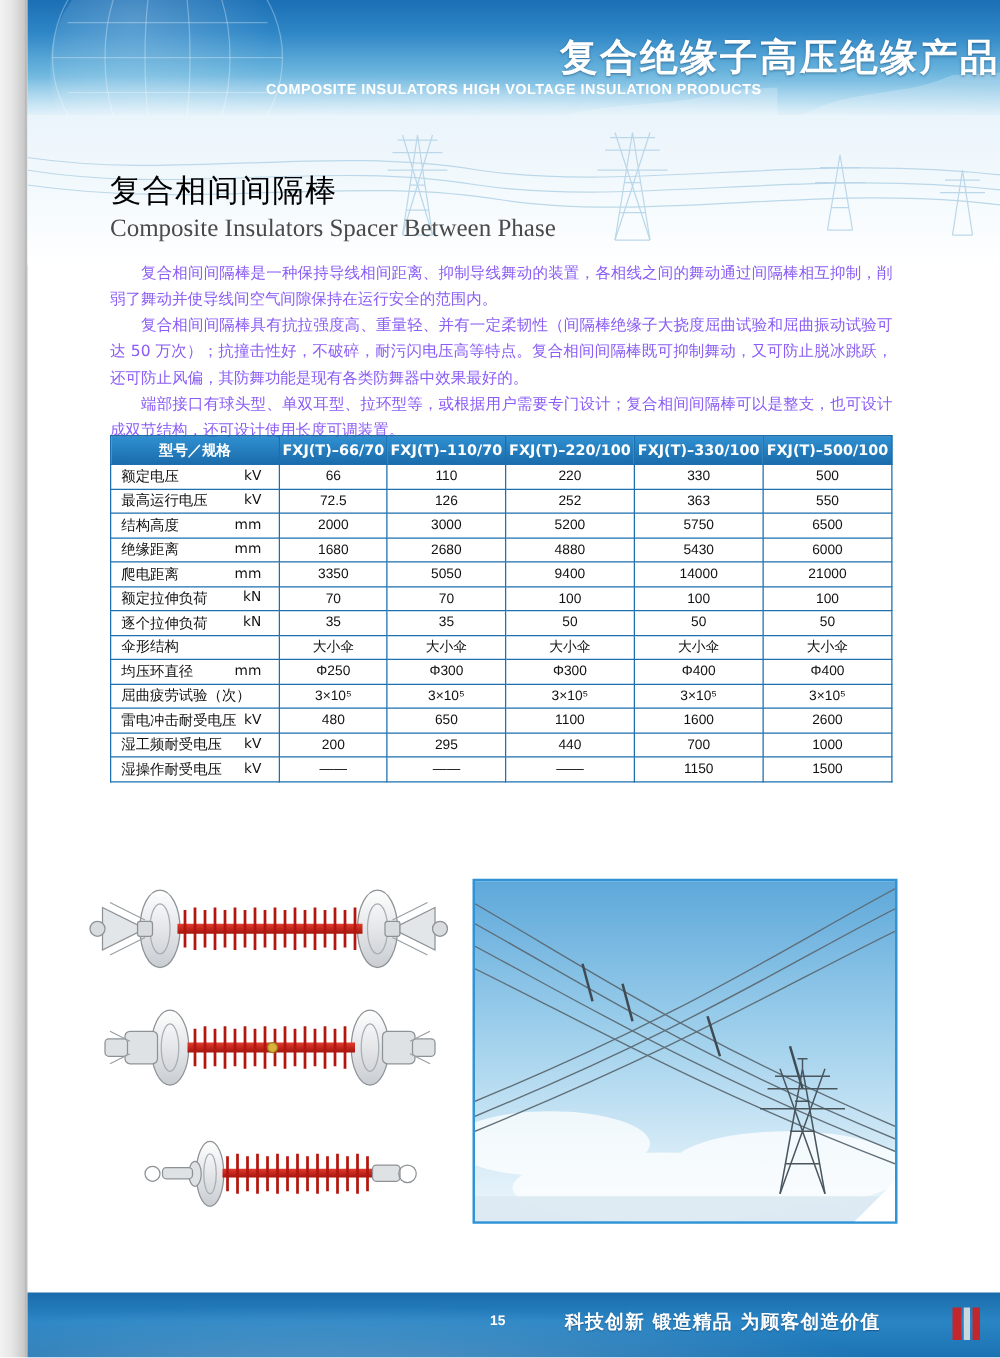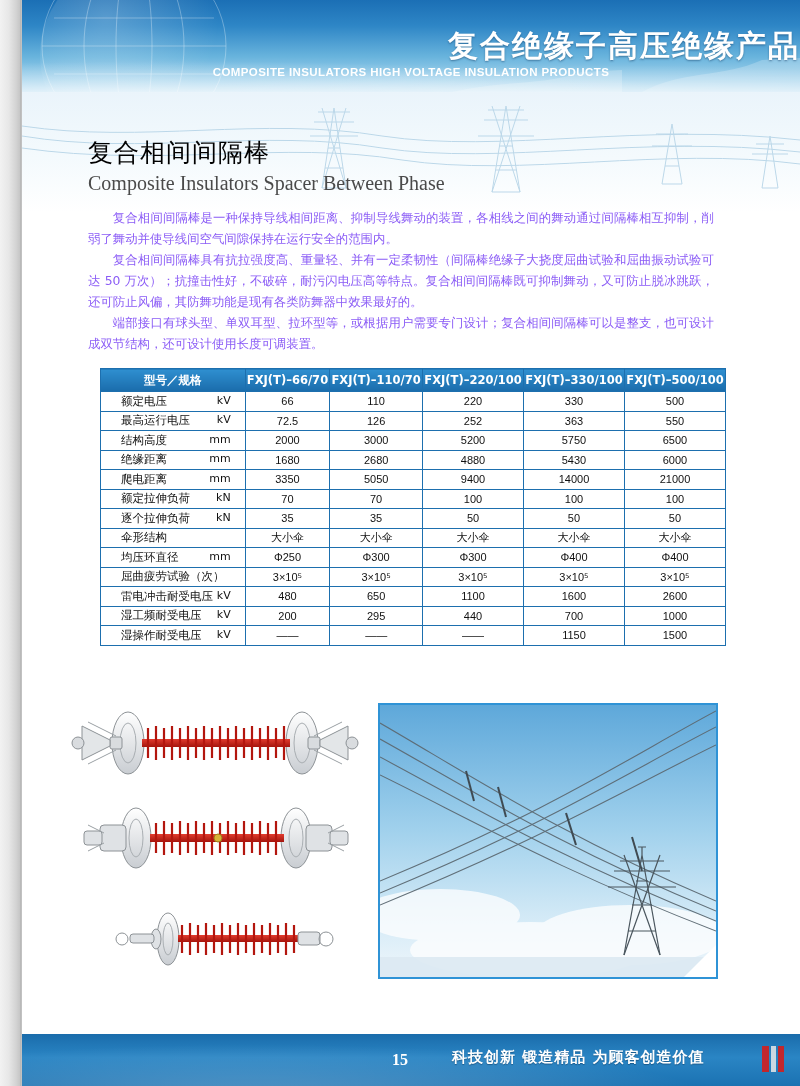--- a/index.html
+++ b/index.html
@@ -60,31 +60,31 @@
     font-size:20px;color:#4a4a4a;
   }
   
   .body-text{
     position:absolute;left:88px;top:207px;width:626px;
     font-family:"DejaVu Sans",sans-serif;
     font-size:12.4px;color:#8b5cf6;line-height:21px;text-align:justify;
   }
   .body-text p{margin:0;text-indent:2em;}
   
-  .tbl-wrap{position:absolute;left:88px;top:368px;width:626px;margin-left:12px;}
+  .tbl-wrap{position:absolute;left:88px;top:348px;width:626px;}
   table{border-collapse:collapse;width:626px;font-size:11px;color:#111;}
   th,td{border:1px solid #1d6fae;text-align:center;height:18.5px;padding:0;}
   thead th{
     background:linear-gradient(to bottom,#2f8fd0,#1a6cab);
     color:#fff;font-weight:bold;font-size:11.5px;height:22px;
     font-family:"DejaVu Sans",sans-serif;
   }
   tbody td{background:#fff;}
   td.rowhead{
-    text-align:left;padding-left:20px;white-space:nowrap;
+    text-align:left;padding-left:8px;white-space:nowrap;
     font-family:"DejaVu Sans",sans-serif;font-size:11.5px;
   }
   td.rowhead .unit{float:right;padding-right:14px;font-size:11px;}
   
   .fig-left{
     position:absolute;left:70px;top:700px;width:290px;height:275px;
   }
   .insulator{position:absolute;left:0;width:290px;height:86px;}
   .photo{
     position:absolute;left:378px;top:703px;width:336px;height:272px;
@@ -98,21 +98,21 @@
   .footer{
     position:absolute;left:22px;top:1034px;width:778px;height:52px;
     background:linear-gradient(to bottom,#1a6cab 0%,#2a85c4 45%,#1b72b2 100%);
     overflow:hidden;
   }
   .footer:before{
     content:"";position:absolute;left:0;top:0;width:100%;height:100%;
     background:radial-gradient(ellipse at 30% 130%,rgba(255,255,255,.28),rgba(255,255,255,0) 60%);
   }
   .page-num{
-    position:absolute;left:370px;top:17px;color:#ffffff;font-size:16px;font-weight:bold;font-family:Liberation Serif, serif;
+    position:absolute;left:370px;top:17px;color:#ffffff;font-size:11px;font-weight:bold;
   }
   .footer-slogan{
     position:absolute;left:430px;top:14px;color:#ffffff;
     font-family:"DejaVu Sans",sans-serif;font-size:15px;font-weight:bold;letter-spacing:1px;
     text-shadow:0 1px 1px rgba(0,30,60,.4);
   }
   .footer-mark{position:absolute;right:14px;top:10px;width:26px;height:30px;}
 </style>
 </head>
 <body>

